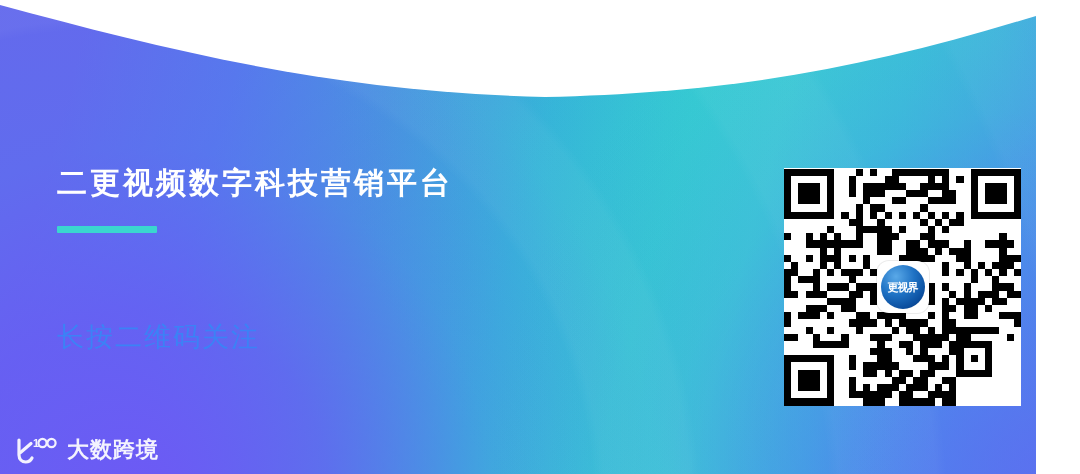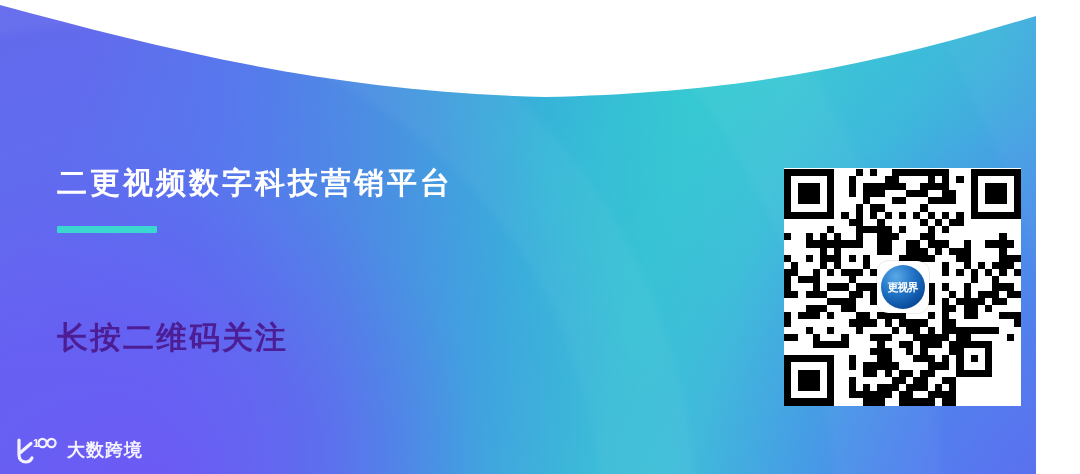--- a/index.html
+++ b/index.html
@@ -123,25 +123,25 @@
     height: 7px;
     background: #3ad6cf;
     border-radius: 1px;
   }
 
   
   .cta {
     position: absolute;
     left: 57px;
     top: 313px;
-    color: #4c1d95;
-    font-size: 31px;
+    color: #3b82f6;
+    font-size: 27px;
     line-height: 49px;
     letter-spacing: 2px;
-    font-weight: 700;
+    font-weight: 400;
     white-space: nowrap;
   }
   .cta div { white-space: nowrap; }
 
   
   .qr-panel {
     position: absolute;
     left: 784px;
     top: 168px;
     width: 237px;
@@ -204,21 +204,21 @@
   }
   .brand-mark {
     position: relative;
     width: 46px;
     height: 30px;
     color: #ffffff;
   }
   .brand-mark svg { display: block; }
   .brand-text {
     color: #ffffff;
-    font-size: 18px;
+    font-size: 22px;
     font-weight: 700;
     letter-spacing: 1px;
     line-height: 1;
     white-space: nowrap;
   }
 </style>
 </head>
 <body>
 
 <div id="banner">

